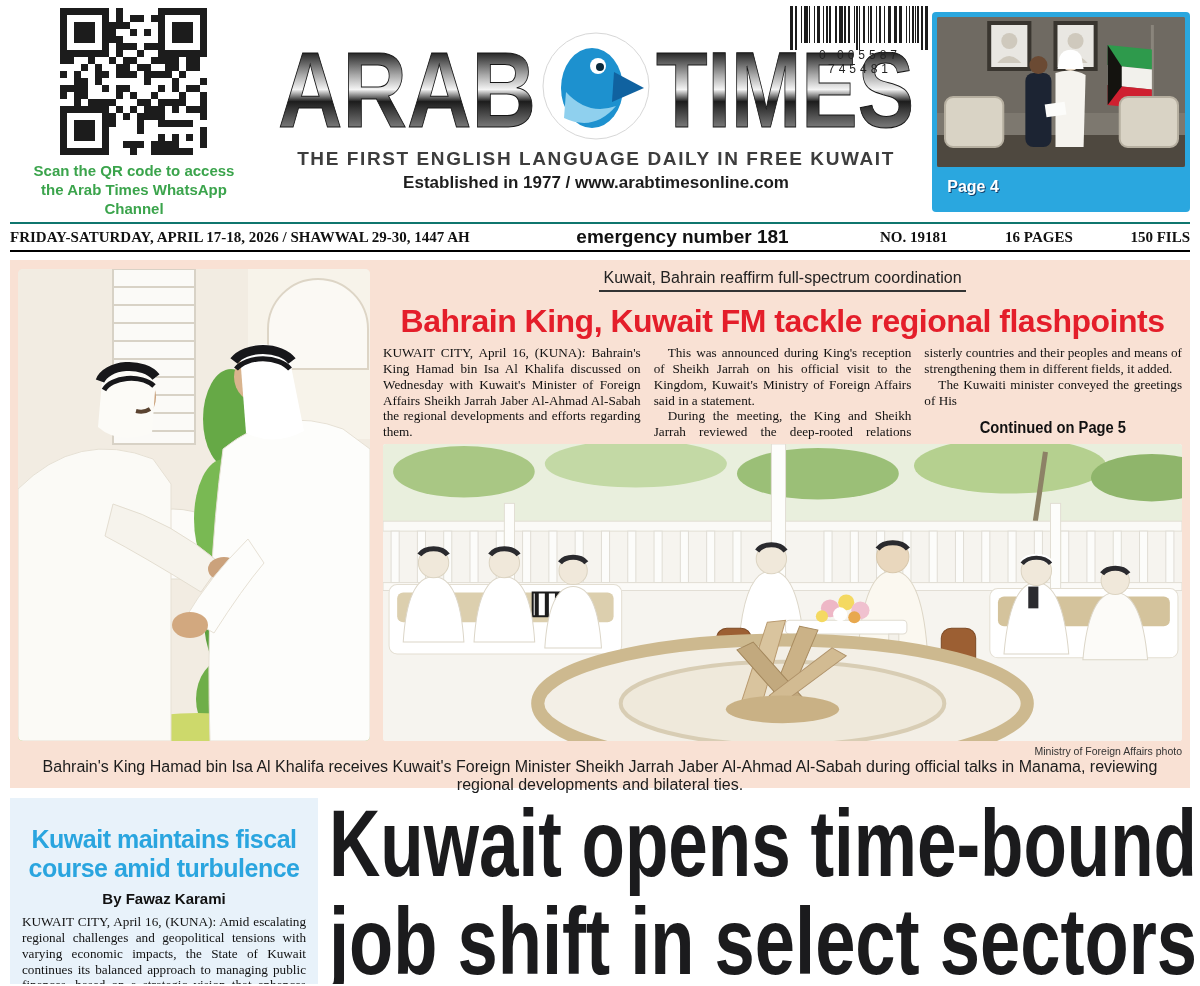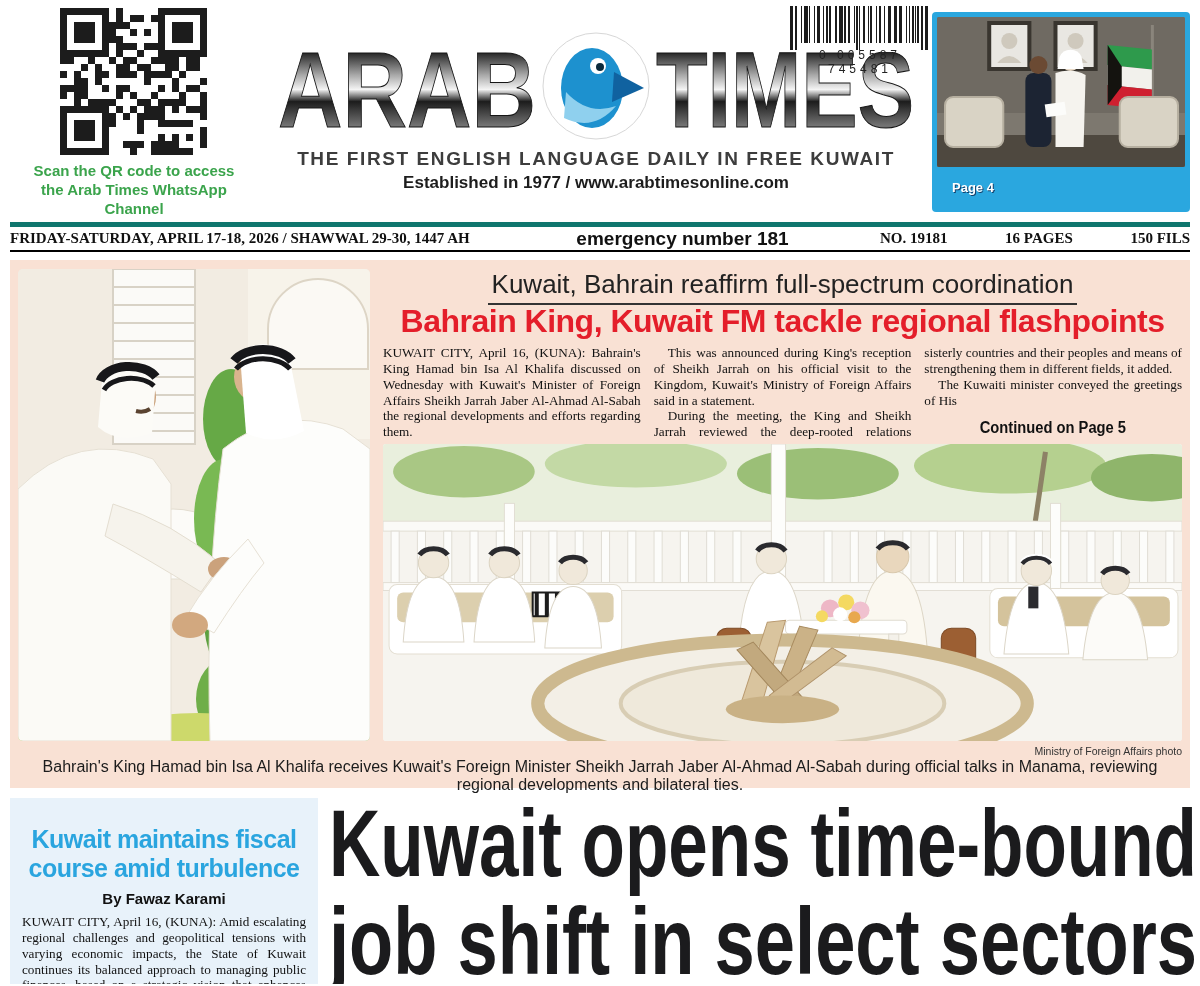--- a/index.html
+++ b/index.html
@@ -18,36 +18,36 @@
   .tagline { margin-top:4px; font-size:19px; letter-spacing:1.6px; color:#3d3d3d; white-space:nowrap;font-weight:bold; }
   .established { margin-top:3px; font-size:17px; font-weight:600; color:#1d1d1d; }
   .barcode-block { position:absolute; left:788px; top:6px; width:144px; }
   .barcode-digits { font-size:12px; letter-spacing:4px; color:#222; text-align:center; margin-top:-8px; }
   .promo-box { position:absolute; right:10px; top:12px; width:258px; height:200px;
     background:#2aa7df; border-radius:4px; padding:5px; display:flex; flex-direction:column; }
   .promo-photo { flex:1; border-radius:2px; overflow:hidden; background:#6f6a62; }
   .promo-strip { height:40px; display:flex; align-items:center; }
   .promo-caption { flex:1; text-align:center; color:#fff; font-weight:bold; font-size:13.5px; line-height:1.15;
     text-shadow:1px 1px 0 #14406b; }
-  .promo-page { width:72px; text-align:center; color:#fff; font-weight:bold; font-size:13px;
+  .promo-page { width:72px; text-align:center; color:#fff; font-weight:bold; font-size:16px;
     text-shadow:1px 1px 0 #14406b; }
   
-  .dateline { margin:0 10px; border-top:5px solid #0f766e; border-bottom:2px solid #000;
+  .dateline { margin:0 10px; border-top:2px solid #0f766e; border-bottom:2px solid #000;
     height:30px; display:flex; align-items:center; }
   .date-left { width:475px; font-family:"Liberation Serif", serif; font-weight:bold; font-size:15px; }
   .date-center { flex:1; text-align:center; font-weight:bold; font-size:19px; }
   .date-right { width:310px; display:flex; justify-content:space-between;
     font-family:"Liberation Serif", serif; font-weight:bold; font-size:15px; }
   
   .lead { margin:8px 10px 0; background:#f9e1d4; height:528px; padding:9px 8px 4px;
     display:grid; grid-template-columns:352px 1fr; grid-template-rows:1fr auto; column-gap:13px; }
   .lead-photo-left { grid-row:1; height:472px; border-radius:5px; overflow:hidden; background:#f2ece2; }
   .lead-right { display:flex; flex-direction:column; height:472px; }
   .strapline-row { text-align:center; height:32px; }
-  .strapline { display:inline-block; font-size:26px; color:#222; border-bottom:2px solid #333; padding:0 4px 3px; }
+  .strapline { display:inline-block; font-size:16px; color:#222; border-bottom:2px solid #333; padding:0 4px 3px; }
   .lead-headline { text-align:center; font-weight:bold; font-size:32px; letter-spacing:-0.5px;
     color:#e41e2a; height:44px; line-height:40px; white-space:nowrap; }
   .lead-cols { display:flex; gap:13px; height:96px; overflow:hidden;
     font-family:"Liberation Serif", serif; font-size:13.2px; line-height:1.2; text-align:justify; }
   .lead-col { flex:1; }
   .lead-col p.indent { text-indent:14px; }
   .continued { font-weight:bold; font-size:16px; text-align:center; margin-top:10px;
     font-family:"Liberation Sans", sans-serif; transform:scaleX(0.92); }
   .lead-photo-right { flex:1; margin-top:3px; border-radius:3px; overflow:hidden; background:#f6f4ef; }
   .caption-block { grid-column:1 / 3; padding-top:4px; }

